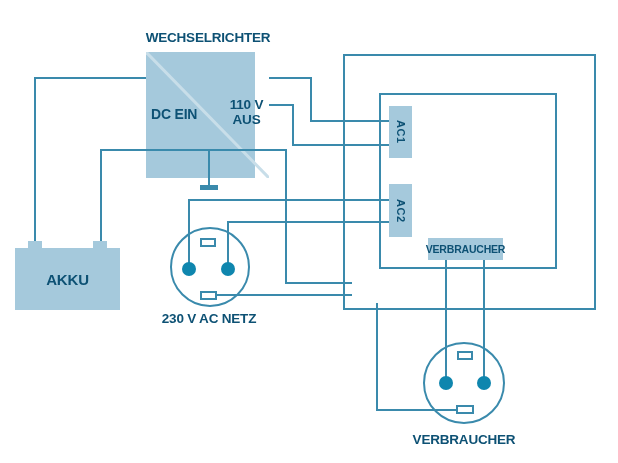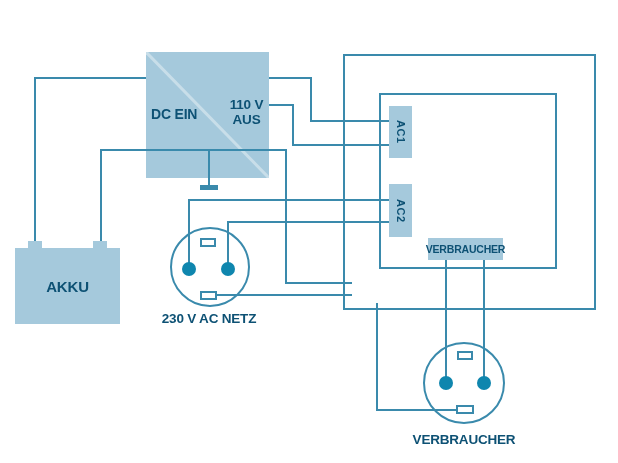--- a/index.html
+++ b/index.html
@@ -19,22 +19,23 @@
     writing-mode:vertical-rl;text-orientation:mixed;
     color:var(--text,#0d5174);font-weight:bold;font-size:11px;letter-spacing:0.5px;
   }
   .tagbox{display:flex;align-items:center;justify-content:center;}
 </style>
 </head>
 <body>
 
 <div id="stage">
 
+  <div class="txt center" style="left:140px;top:30px;width:136px;font-size:13.5px;">WECHSELRICHTER</div>
 
-  <div class="fillbox" style="left:146px;top:52px;width:123px;height:126px;">
+  <div class="fillbox" style="left:146px;top:52px;width:109px;height:126px;">
     <svg width="123" height="126" style="position:absolute;left:0;top:0;">
       <line x1="0" y1="0" x2="123" y2="126" stroke="#c8dee9" stroke-width="3"></line>
     </svg>
     <div class="txt" style="left:5px;top:54px;font-size:14px;position:absolute;">DC EIN</div>
     <div class="txt center" style="left:78px;top:45px;width:45px;font-size:13.5px;line-height:15px;position:absolute;">
       <div>110 V</div>
       <div>AUS</div>
     </div>
   </div>
 
@@ -68,21 +69,21 @@
   <div class="wire" style="left:216px;top:294px;width:136px;height:2px;"></div>
 
   <div class="wire" style="left:376px;top:303px;width:2px;height:108px;"></div>
   <div class="wire" style="left:376px;top:409px;width:81px;height:2px;"></div>
 
   <div class="wire" style="left:445px;top:259px;width:2px;height:124px;"></div>
   <div class="wire" style="left:483px;top:259px;width:2px;height:124px;"></div>
 
   <div class="fillbox" style="left:28px;top:241px;width:14px;height:8px;"></div>
   <div class="fillbox" style="left:93px;top:241px;width:14px;height:8px;"></div>
-  <div class="fillbox tagbox" style="left:15px;top:248px;width:105px;height:76px;">
+  <div class="fillbox tagbox" style="left:15px;top:248px;width:105px;height:62px;">
     <span class="txt" style="position:static;font-size:15px;">AKKU</span>
   </div>
 
   <div class="fillbox vlabel" style="left:389px;top:106px;width:23px;height:52px;">AC1</div>
   <div class="fillbox vlabel" style="left:389px;top:184px;width:23px;height:53px;">AC2</div>
 
   <div class="fillbox tagbox" style="left:428px;top:238px;width:75px;height:22px;">
     <span class="txt" style="position:static;font-size:10.5px;">VERBRAUCHER</span>
   </div>
 

